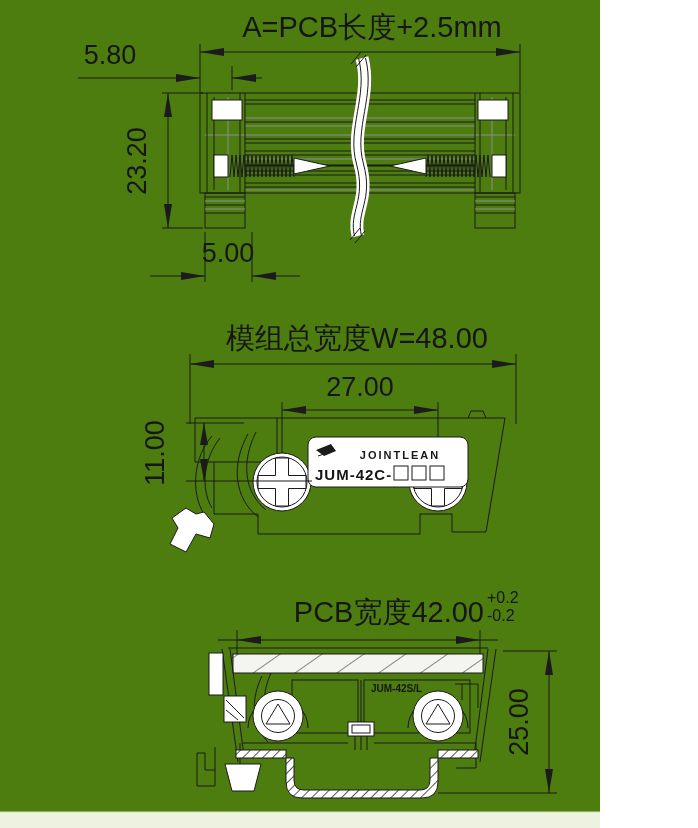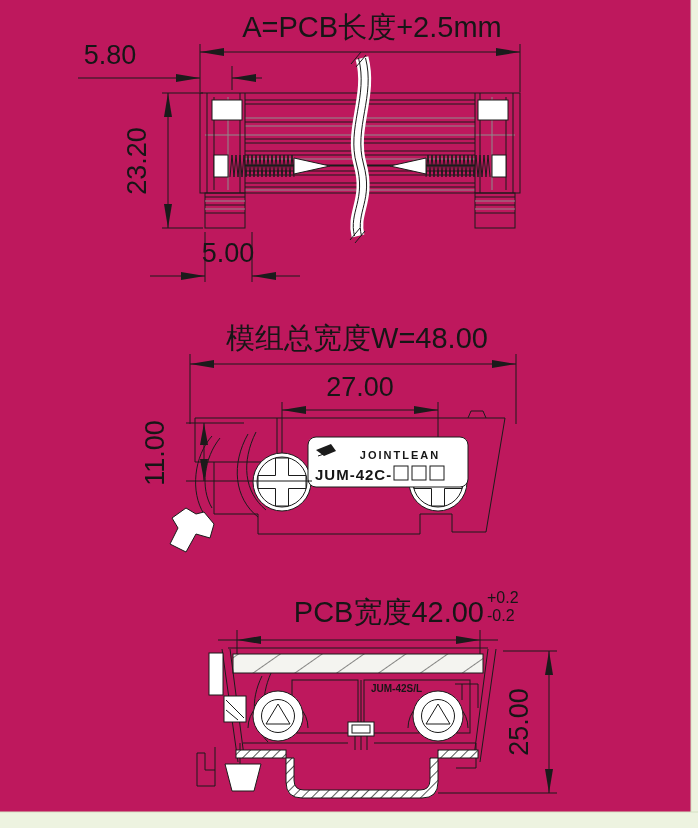--- a/index.html
+++ b/index.html
@@ -1,16 +1,16 @@
 <!DOCTYPE html>
 <html><head>
 <meta charset="utf-8">
 <style>
   html,body{margin:0;padding:0;background:#ffffff;}
-  .sheet{position:relative;width:698px;height:828px;background:#be185d;overflow:hidden;
+  .sheet{position:relative;width:600px;height:828px;background:#4d7c0f;overflow:hidden;
          font-family:"Liberation Sans","DejaVu Sans",sans-serif;}
   svg text{font-family:"Liberation Sans","DejaVu Sans",sans-serif;fill:#161616;}
   .ln{stroke:#1b1b1b;stroke-width:1;fill:none;}
   .lnw{stroke:#1b1b1b;stroke-width:1;fill:#ffffff;}
   .lng{stroke:#8e8e8e;stroke-width:1;fill:none;}
   .thk{stroke:#1b1b1b;stroke-width:2;fill:none;}
   .arr{fill:#1b1b1b;stroke:none;}
   .dimtxt{font-size:27px;}
   .ttltxt{font-size:29px;}
   .toltxt{font-size:16px;}

